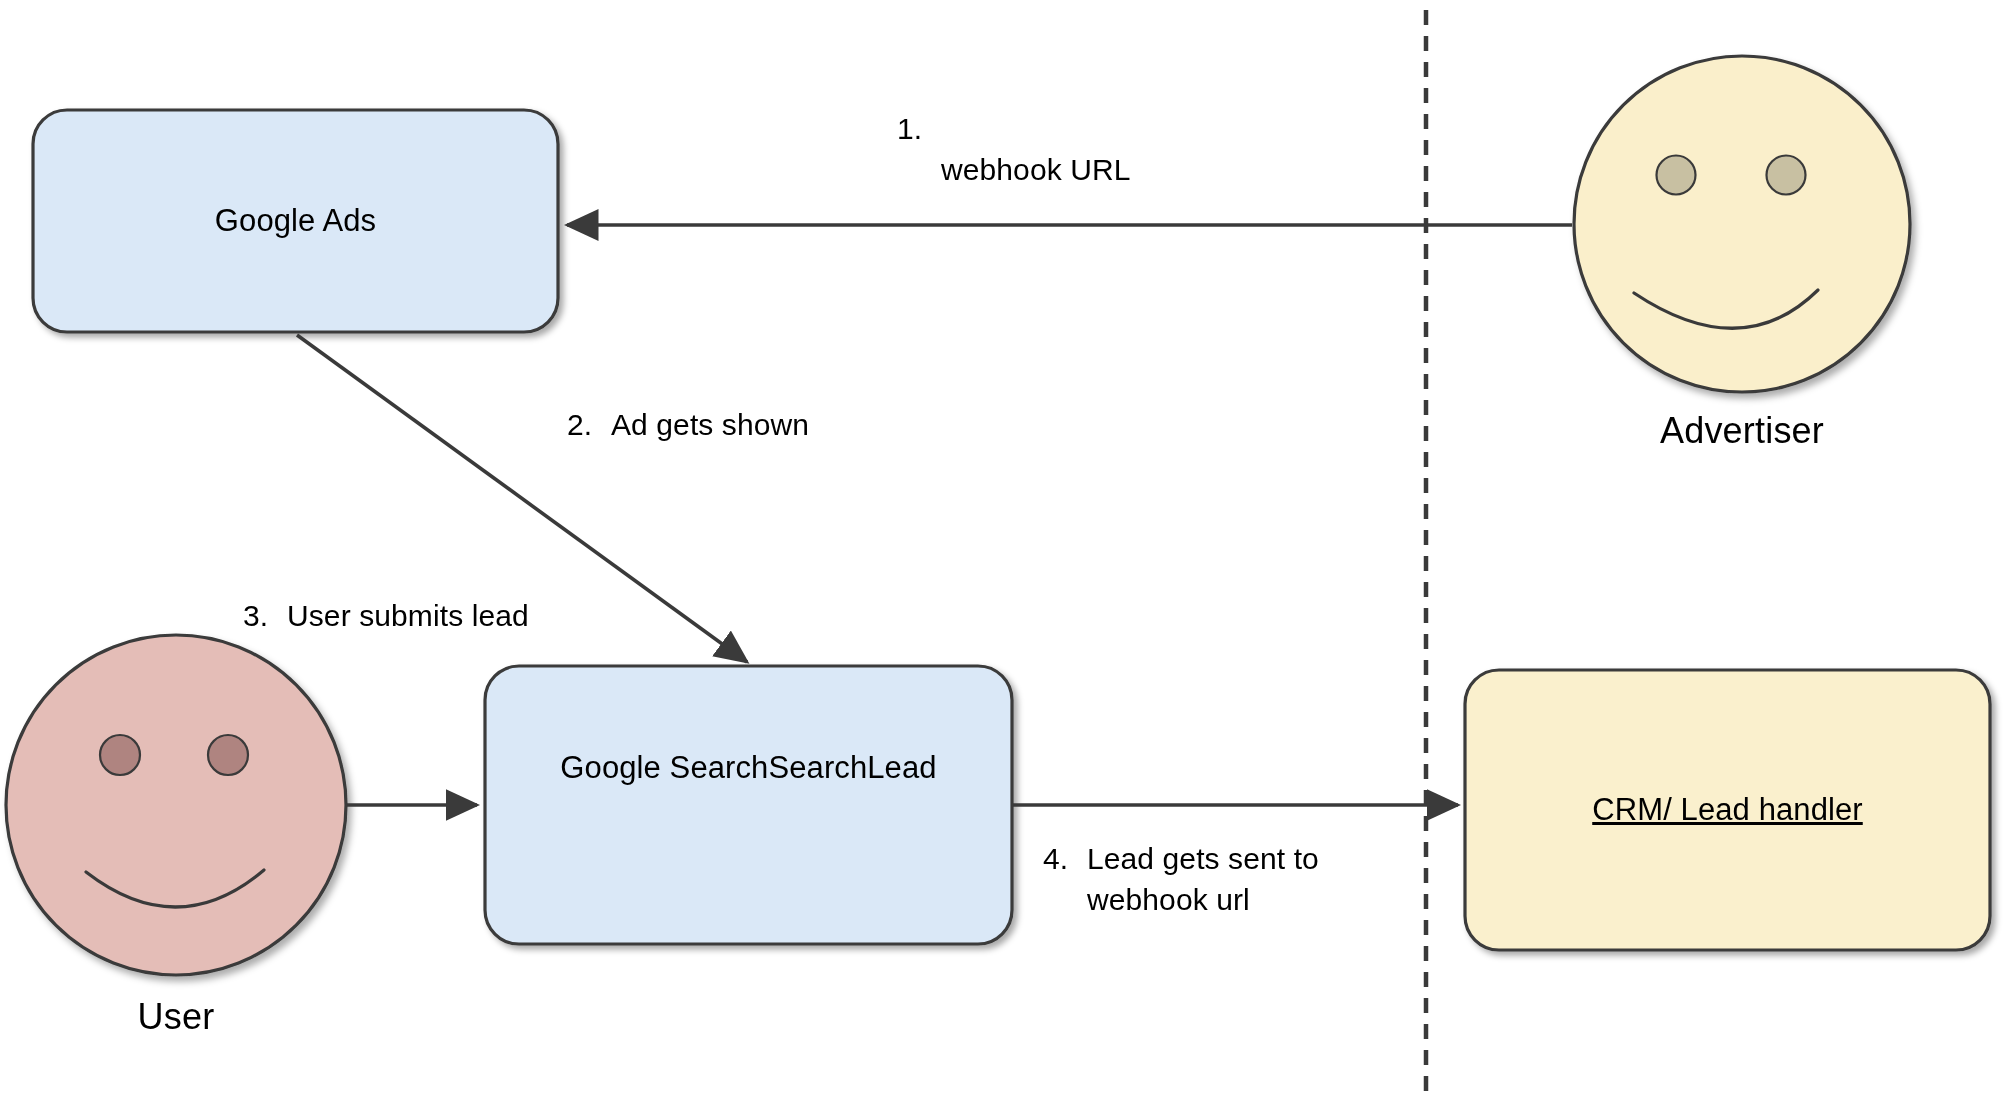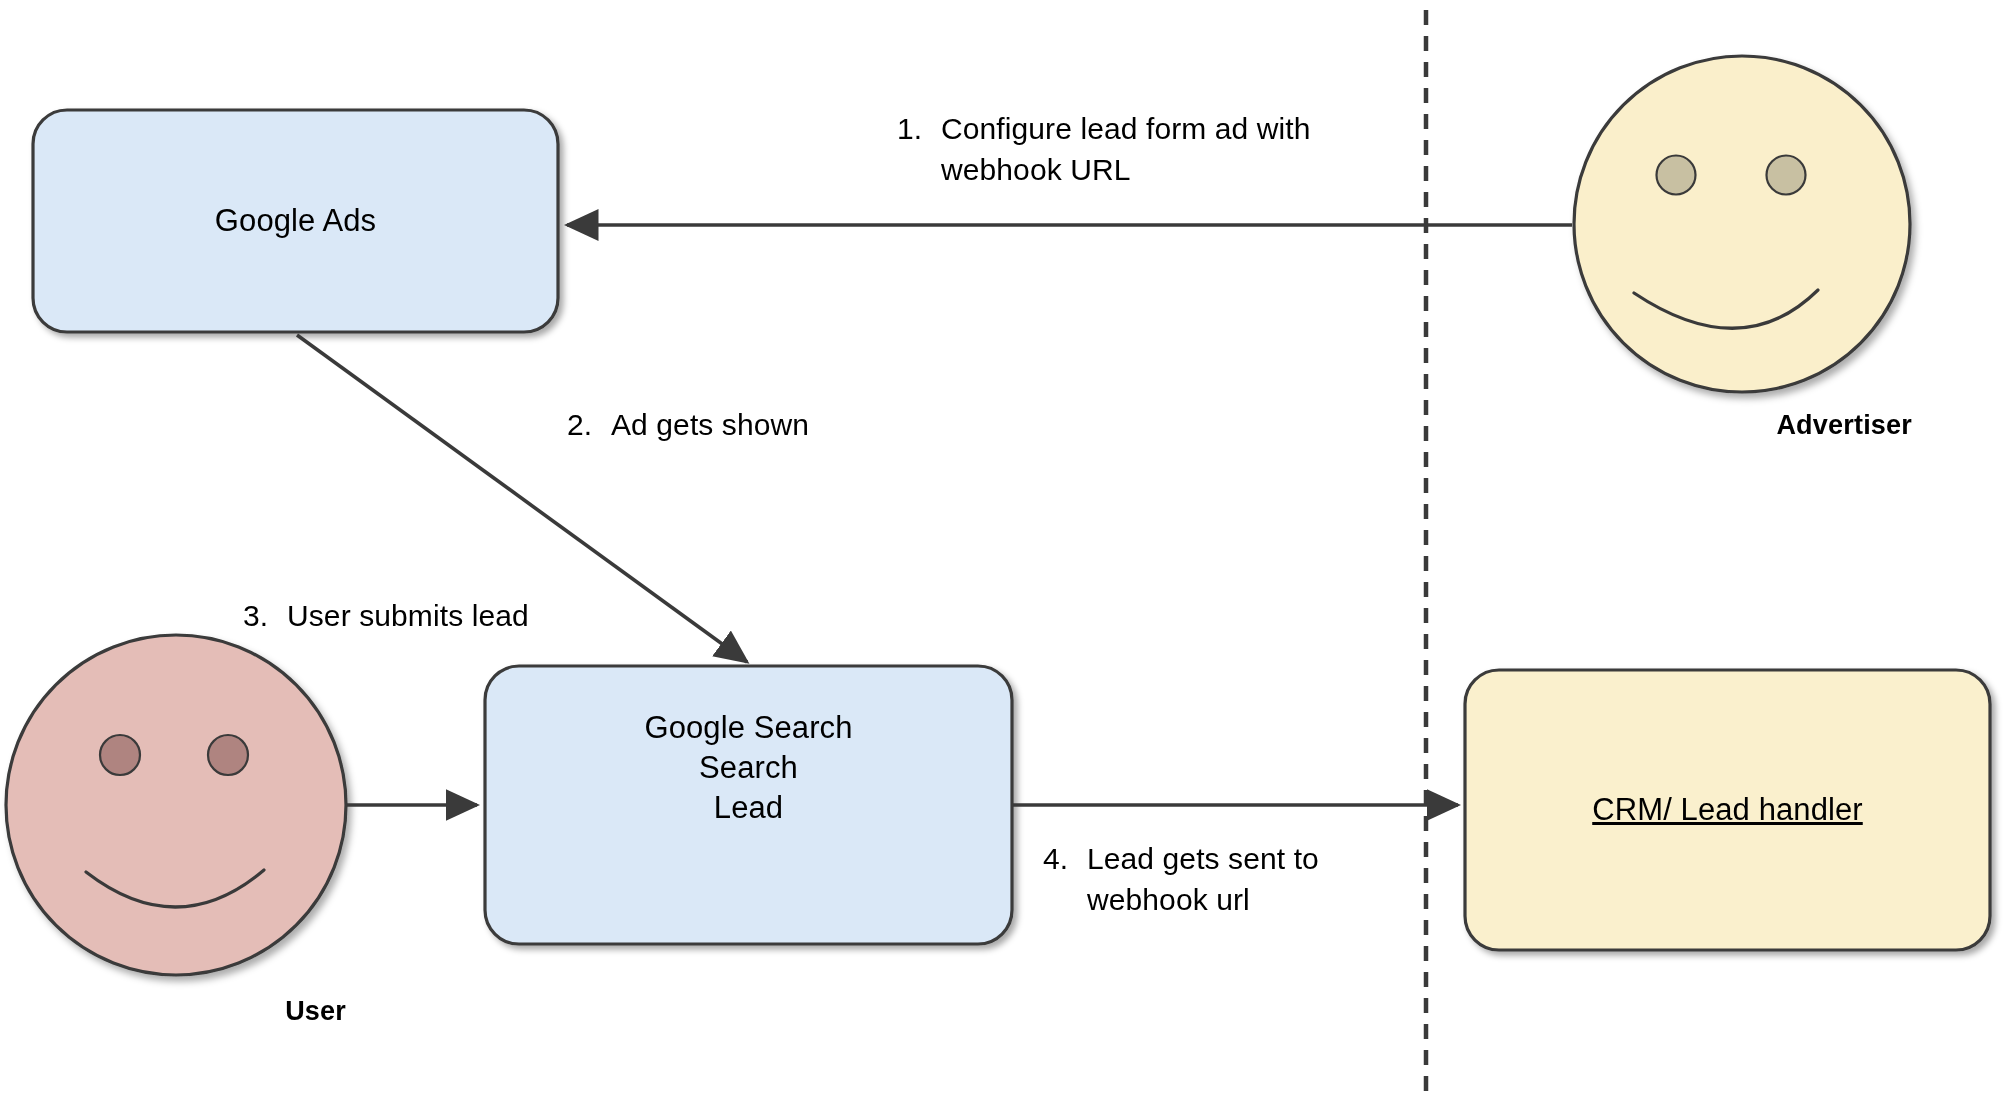--- a/index.html
+++ b/index.html
@@ -35,24 +35,24 @@
     text-align: center;
     color: #000000;
     font-size: 31px;
     line-height: 1.33;
     letter-spacing: 0.1px;
     pointer-events: none;
     white-space: pre-line;
   }
   .actor-caption {
     position: absolute;
-    text-align: right;
+    text-align: center;
     color: #000000;
-    font-size: 27px;
-    font-weight: bold;
+    font-size: 36px;
+    font-weight: normal;
     letter-spacing: 0.2px;
   }
   
   .edge-label {
     position: absolute;
     color: #000000;
     font-size: 30px;
     line-height: 1.38;
     letter-spacing: 0.1px;
     display: flex;
@@ -116,36 +116,36 @@
 
     <line x1="297" y1="335" x2="747" y2="662" stroke="#3A3A3A" stroke-width="3.6" marker-end="url(#arrowEnd)"></line>
 
     <line x1="346" y1="805" x2="477" y2="805" stroke="#3A3A3A" stroke-width="3.6" marker-end="url(#arrowEnd)"></line>
 
     <line x1="1013" y1="805" x2="1458" y2="805" stroke="#3A3A3A" stroke-width="3.6" marker-end="url(#arrowEnd)"></line>
   </svg>
 
   <div class="node-label" style="left:33px; top:110px; width:525px; height:222px;">Google Ads</div>
 
-  <div class="node-label" style="left:485px; top:666px; width:527px; height:204px; flex-direction:column; line-height:1.28;">
+  <div class="node-label" style="left:485px; top:666px; width:527px; height:204px; flex-direction:row; line-height:1.28;">
     <span>Google Search</span>
     <span>Search</span>
     <span>Lead</span>
   </div>
 
   <div class="node-label" style="left:1465px; top:670px; width:525px; height:280px;text-decoration:underline;">CRM/ Lead handler</div>
 
   <div class="actor-caption" style="left:1572px; top:410px; width:340px;">Advertiser</div>
 
   <div class="actor-caption" style="left:6px; top:996px; width:340px;">User</div>
 
   <div class="edge-label" style="left:897px; top:108px; width:500px;">
     <span class="num">1.</span>
     <span class="txt">
-      <span>Configure lead form ad with</span><br>
+      <br>
       <span>webhook URL</span>
     </span>
   </div>
 
   <div class="edge-label" style="left:567px; top:404px; width:400px;">
     <span class="num">2.</span>
     <span class="txt">Ad gets shown</span>
   </div>
 
   <div class="edge-label" style="left:243px; top:595px; width:400px;">

